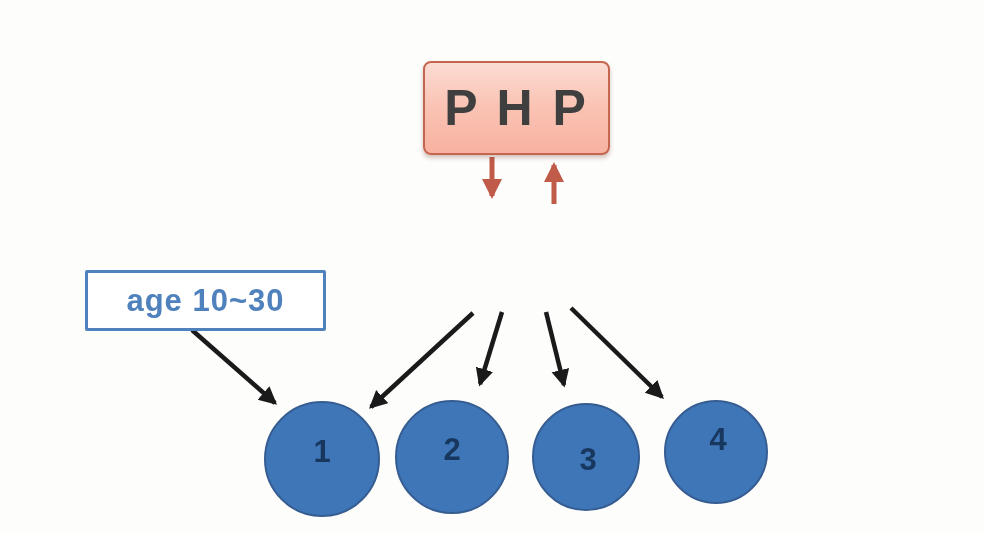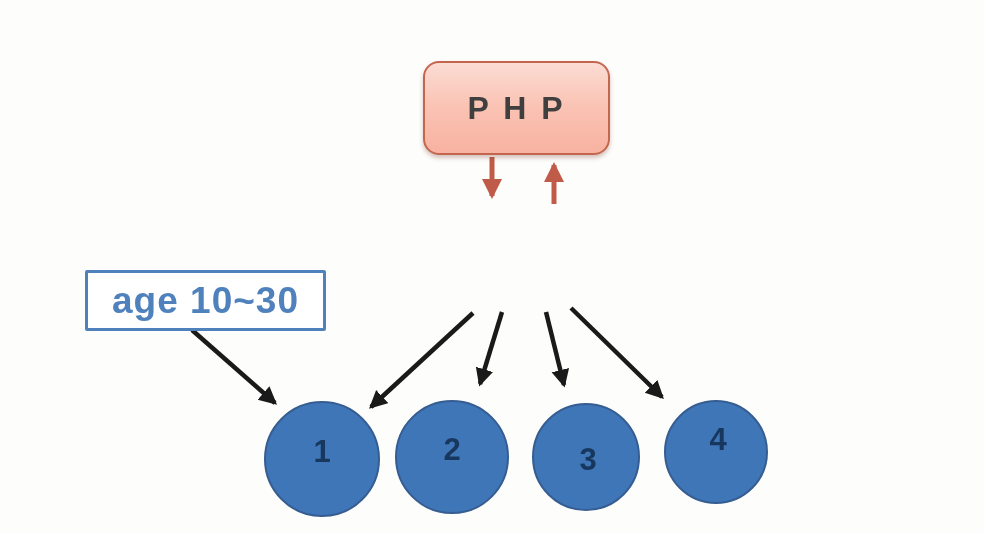--- a/index.html
+++ b/index.html
@@ -25,24 +25,24 @@
     box-sizing: border-box;
     display: flex;
     align-items: center;
     justify-content: center;
   }
   .php-box {
     left: 423px; top: 61px;
     width: 187px; height: 94px;
     background: linear-gradient(180deg, #fbdcd3 0%, #fac3b4 48%, #f8b2a1 100%);
     border: 2.5px solid #c4664f;
-    border-radius: 16px;
+    border-radius: 8px;
     box-shadow: 0 3px 4px rgba(120, 60, 45, 0.30);
     color: #3f3f3f;
-    font-size: 32px;
+    font-size: 50px;
     font-weight: 700;
     letter-spacing: 3px;
   }
   .mysql-box {
     left: 430px; top: 206px;
     width: 188px; height: 91px;
     background: #ffffff;
     border: 3.5px solid #c0504d;
     border-radius: 16px;
     box-shadow: 0 2px 3px rgba(120, 60, 45, 0.20);
@@ -50,21 +50,21 @@
     font-size: 44px;
     font-weight: 700;
   }
   .age-box {
     left: 85px; top: 270px;
     width: 241px; height: 61px;
     background: #ffffff;
     border: 3px solid #4f81bd;
     border-radius: 2px;
     color: #4f81bd;
-    font-size: 37px;
+    font-size: 31px;
     font-weight: 700;
     letter-spacing: 1px;
   }
   .node {
     position: absolute;
     box-sizing: border-box;
     border-radius: 50%;
     background: #3f76b8;
     border: 2px solid #365d92;
     display: flex;

